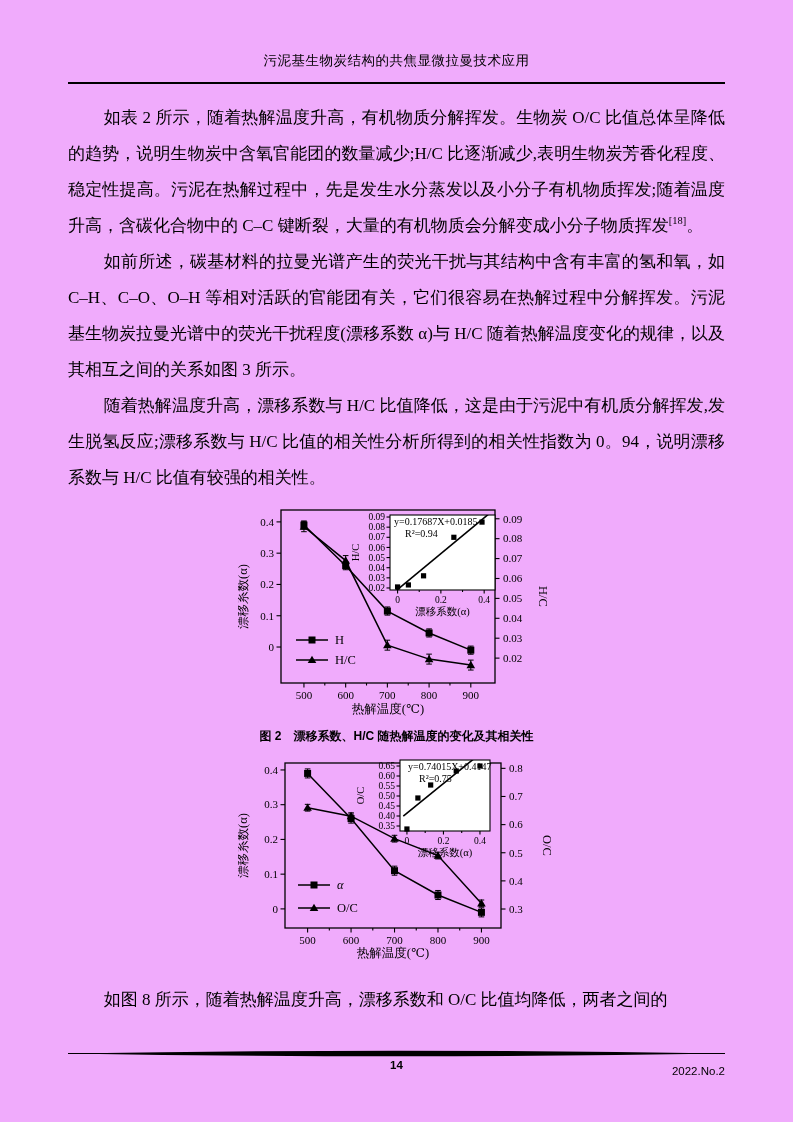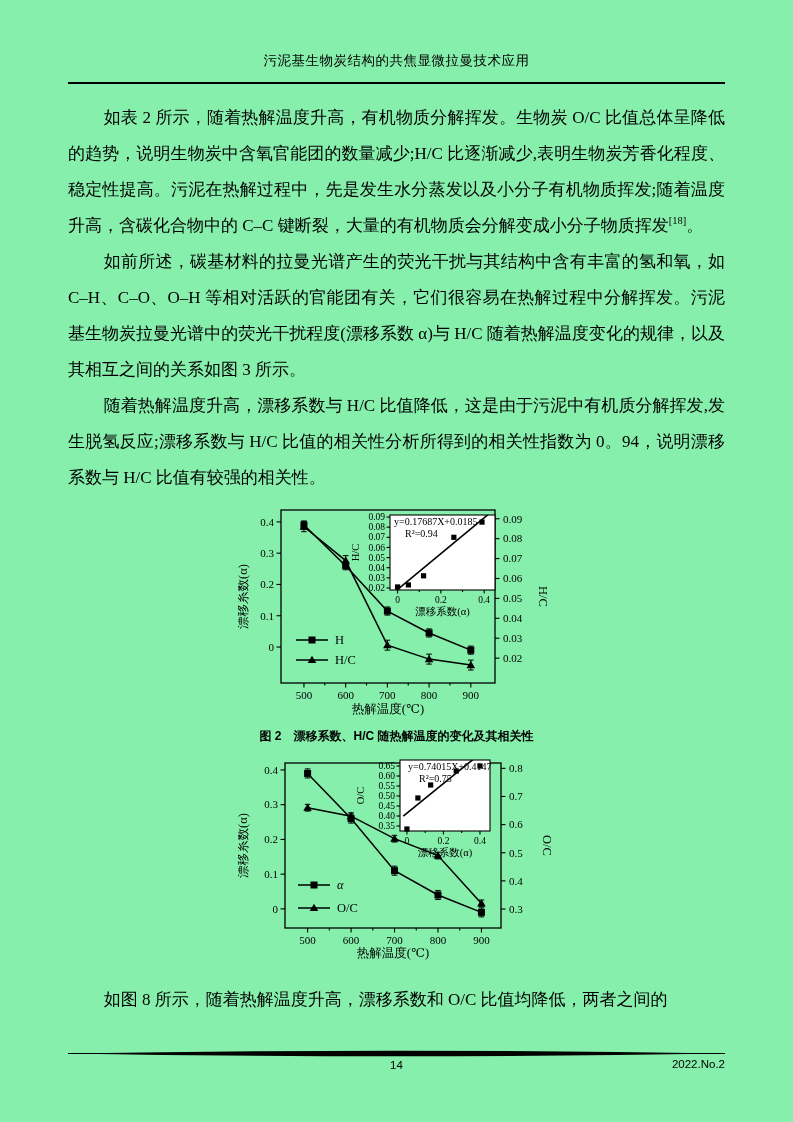--- a/index.html
+++ b/index.html
@@ -1,32 +1,32 @@
 <!DOCTYPE html>
 <html><head>
 <meta charset="utf-8">
 <style>
   html,body{margin:0;padding:0;background:#888;}
-  .page{position:relative;width:793px;height:1122px;background:#86efac;margin:0 auto;
+  .page{position:relative;width:793px;height:1122px;background:#f0abfc;margin:0 auto;
         font-family:"Liberation Serif","DejaVu Serif",serif;color:#000;overflow:hidden;}
   .content{position:absolute;left:68px;top:0;width:657px;}
   .running-title{margin-top:52px;text-align:center;font-size:13.5px;letter-spacing:0.5px;}
   .header-rule{border:none;border-top:2px solid #000;margin:12px 0 0 0;}
   .body-text{margin-top:16px;}
   .body-text p{margin:0;font-size:17px;line-height:36px;text-align:justify;text-indent:2.1em;}
   .body-text p sup{font-size:10.5px;line-height:0;}
   figure{margin:0;text-align:center;}
   figure svg{display:block;margin:2px auto 0 auto;}
   figcaption{font-family:"Liberation Sans","DejaVu Sans",sans-serif;font-weight:bold;
              font-size:12px;line-height:20px;margin:4px 0 4px 0;}
   .page-footer{position:absolute;left:68px;top:1049px;width:657px;}
   .footer-rule{display:block;}
   .footer-row{position:relative;height:18px;font-family:"Liberation Sans","DejaVu Sans",sans-serif;font-size:11.5px;}
-  .footer-page-num{position:absolute;left:0;right:0;text-align:center;top:1px;}
-  .footer-issue{position:absolute;right:0;top:0;}
+  .footer-page-num{position:absolute;left:0;right:0;text-align:center;top:1px;font-weight:bold;}
+  .footer-issue{position:absolute;right:0;top:7px;}
   svg text{fill:#000;font-family:"Liberation Serif","DejaVu Serif",serif;}
 </style>
 </head>
 <body>
 
 <div class="page">
   <div class="content">
 
     <div class="running-title">污泥基生物炭结构的共焦显微拉曼技术应用</div>
     <hr class="header-rule">

